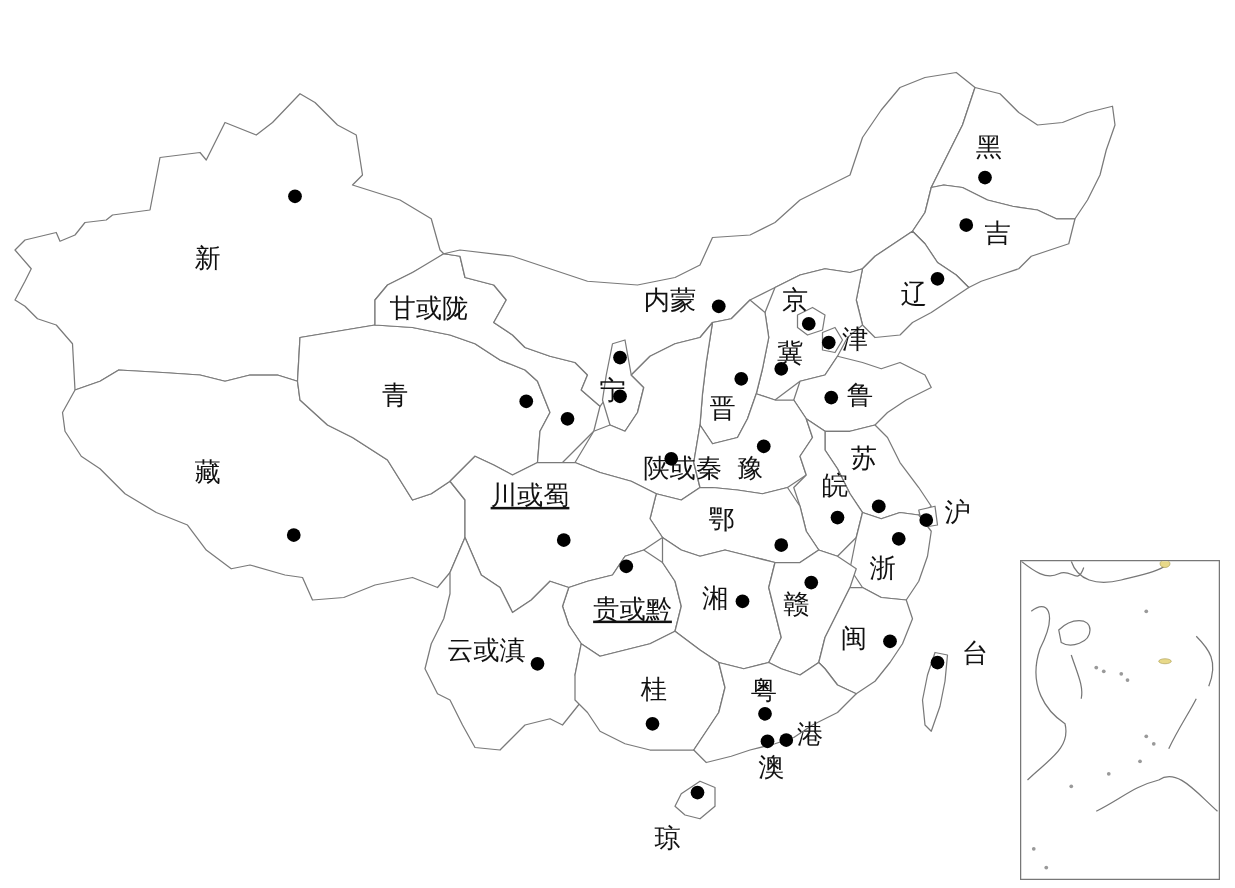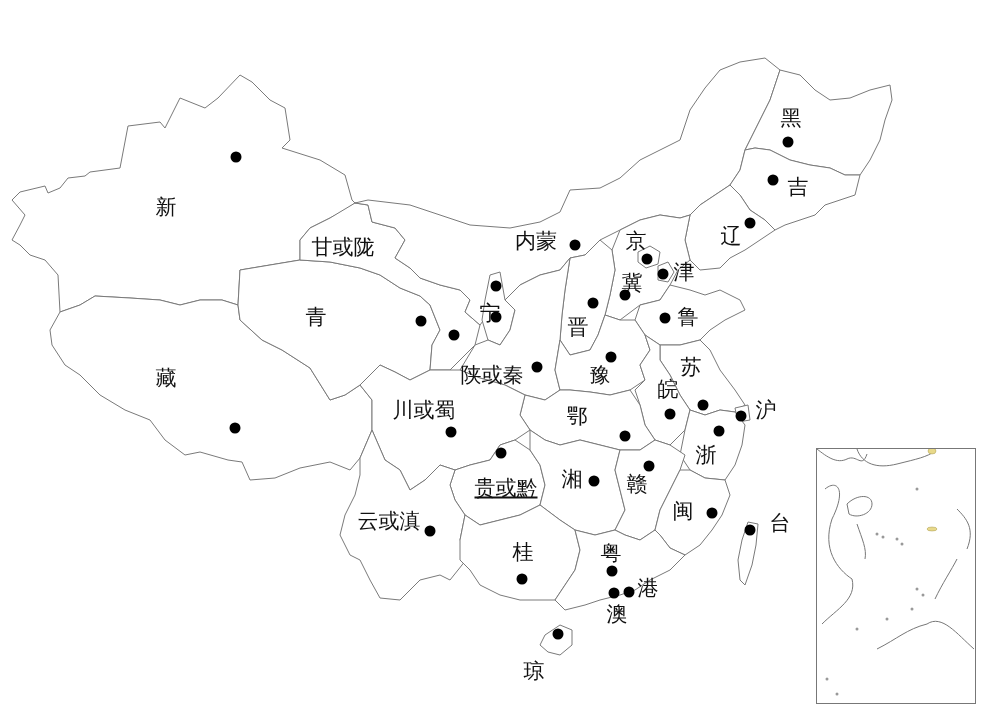--- a/index.html
+++ b/index.html
@@ -100,33 +100,33 @@
     <div class="label" style="left: 578px; top: 327px;">晋</div>
     <div class="dot" style="left: 593px; top: 303px;"></div>
     <div class="label" style="left: 688px; top: 317px;">鲁</div>
     <div class="dot" style="left: 665px; top: 318px;"></div>
     <div class="label" style="left: 490px; top: 313px;">宁</div>
     <div class="dot" style="left: 496px; top: 286px;"></div>
     <div class="label" style="left: 316px; top: 317px;">青</div>
     <div class="dot" style="left: 421px; top: 321px;"></div>
     <div class="label" style="left: 166px; top: 378px;">藏</div>
     <div class="dot" style="left: 235px; top: 428px;"></div>
-    <div class="label" style="left: 492px; top: 375px;">陕或秦</div>
+    <div class="label" style="left: 546px; top: 375px;">陕或秦</div>
     <div class="dot" style="left: 537px; top: 367px;"></div>
     <div class="label" style="left: 600px; top: 375px;">豫</div>
     <div class="dot" style="left: 611px; top: 357px;"></div>
     <div class="label" style="left: 691px; top: 367px;">苏</div>
     <div class="dot" style="left: 703px; top: 405px;"></div>
     <div class="label" style="left: 668px; top: 389px;">皖</div>
     <div class="dot" style="left: 670px; top: 414px;"></div>
     <div class="label" style="left: 766px; top: 410px;">沪</div>
     <div class="dot" style="left: 741px; top: 416px;"></div>
     <div class="label" style="left: 577px; top: 416px;">鄂</div>
     <div class="dot" style="left: 625px; top: 436px;"></div>
-    <div class="label" style="left: 424px; top: 410px;">川或蜀</div>
+    <div class="label" style="left: 424px; top: 397px; text-decoration: underline;">川或蜀</div>
     <div class="dot" style="left: 451px; top: 432px;"></div>
     <div class="label" style="left: 706px; top: 455px;">浙</div>
     <div class="dot" style="left: 719px; top: 431px;"></div>
     <div class="label" style="left: 572px; top: 479px;">湘</div>
     <div class="dot" style="left: 594px; top: 481px;"></div>
     <div class="label" style="left: 637px; top: 484px;">赣</div>
     <div class="dot" style="left: 649px; top: 466px;"></div>
     <div class="label" style="left: 506px; top: 488px; text-decoration: underline;">贵或黔</div>
     <div class="dot" style="left: 501px; top: 453px;"></div>
     <div class="label" style="left: 683px; top: 511px;">闽</div>

